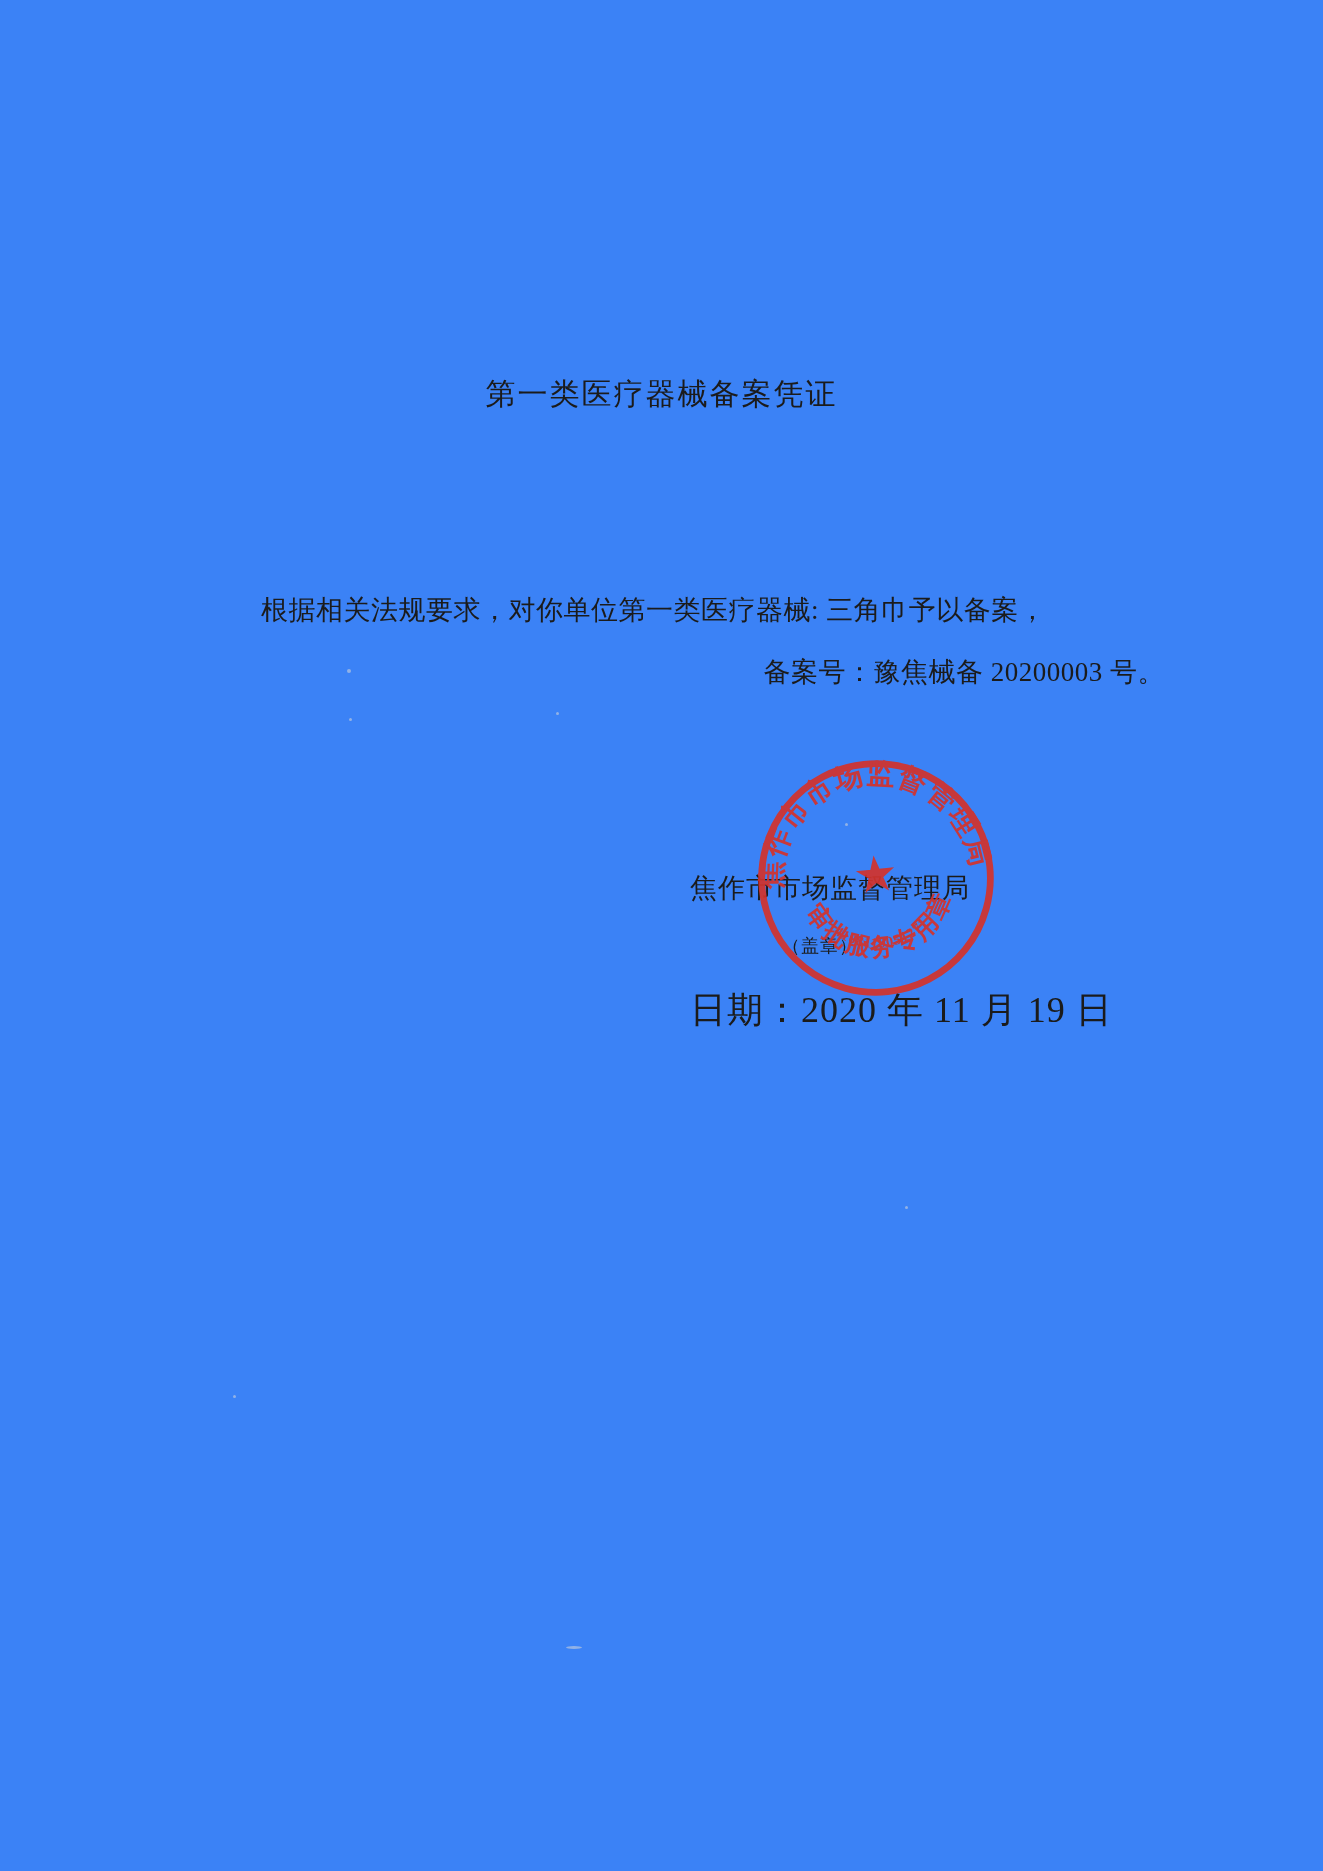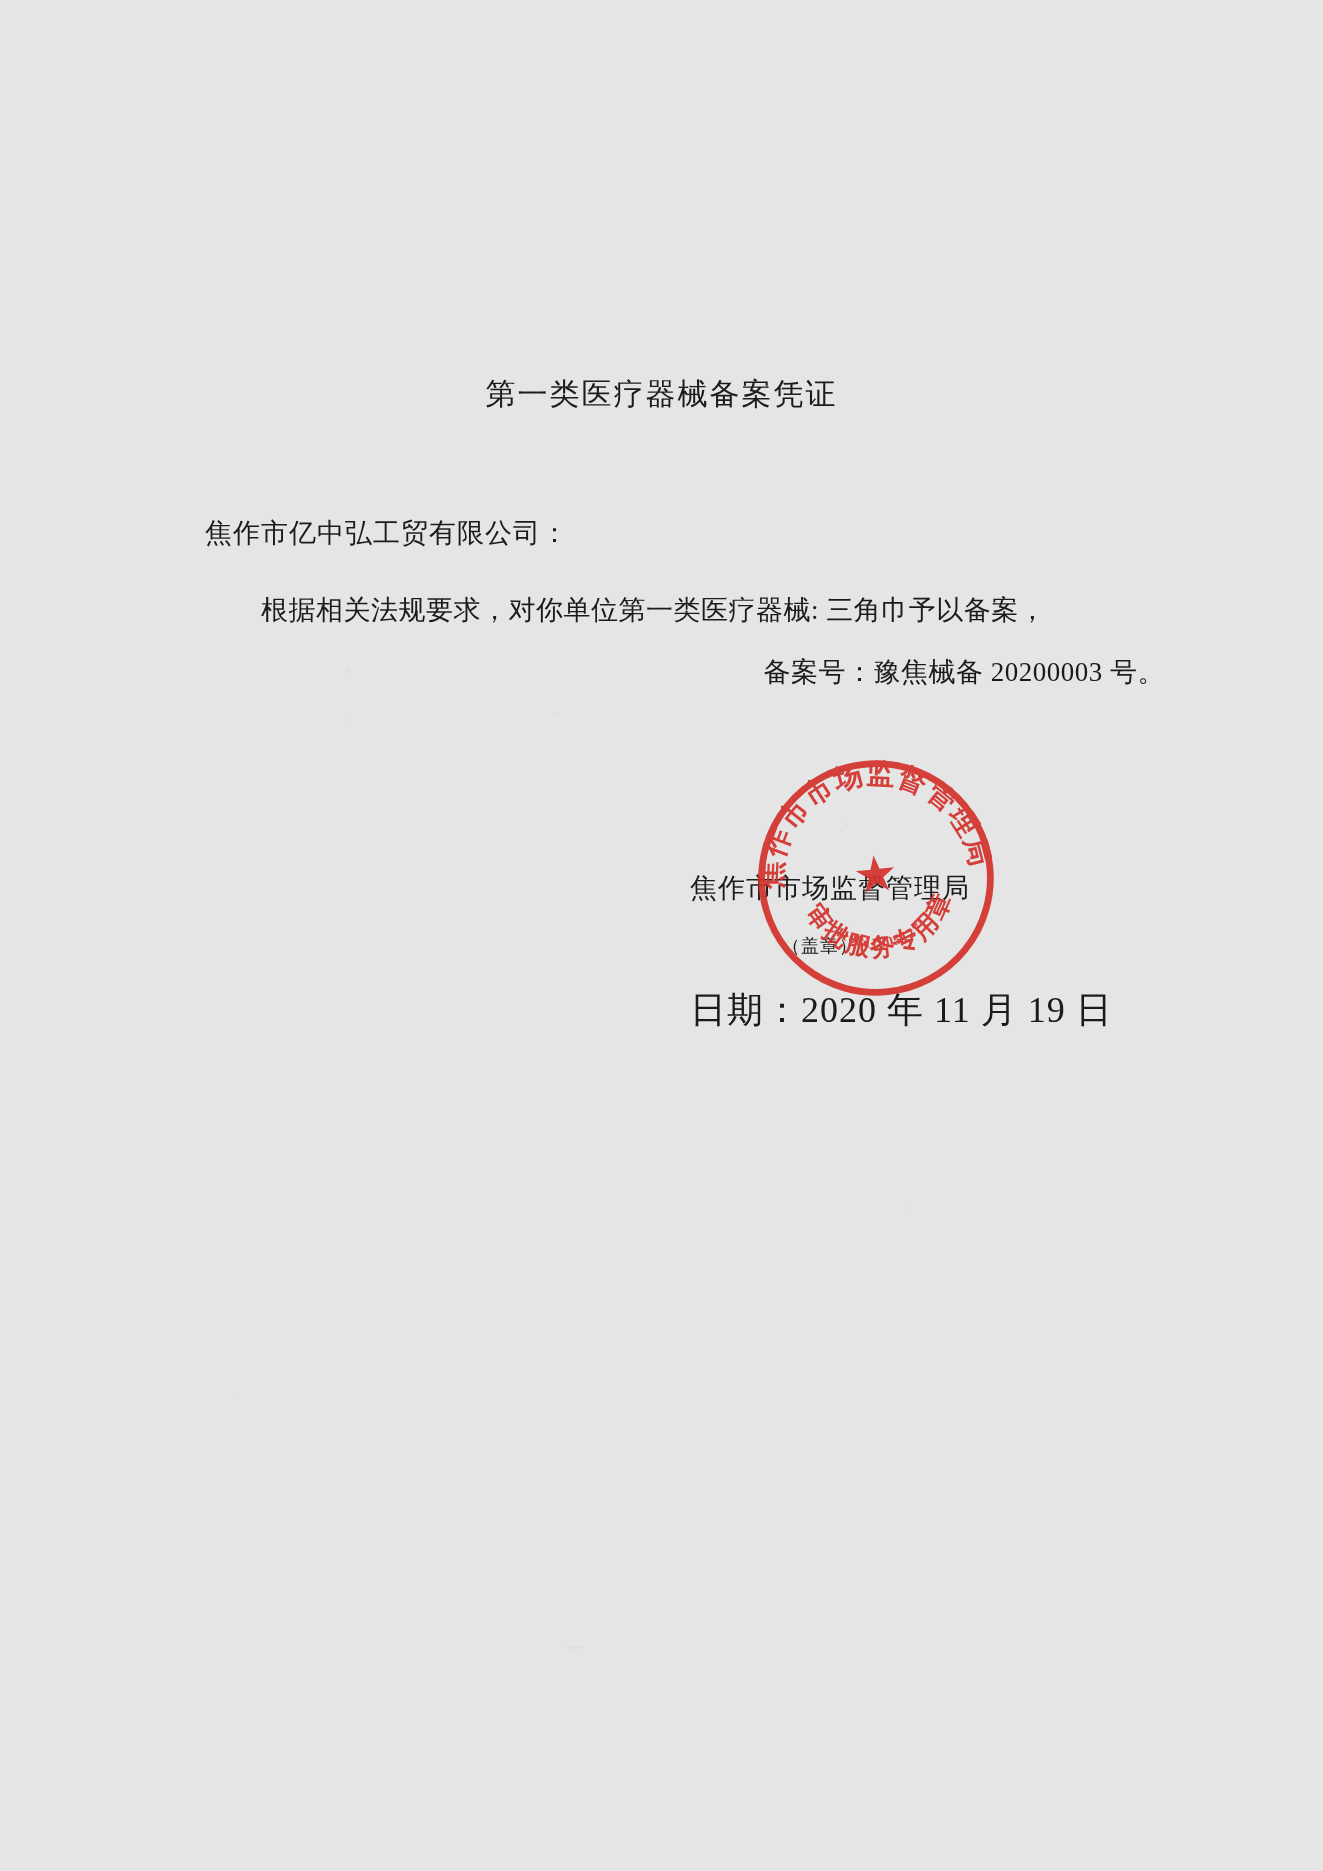--- a/index.html
+++ b/index.html
@@ -8,21 +8,21 @@
     background: #ffffff;
   }
   body {
     font-family: "Liberation Serif", "DejaVu Serif", serif;
   }
   .page {
     position: relative;
     width: 1323px;
     height: 1871px;
     margin: 0 auto;
-    background: #e5e5e5;
+    background: #3b82f6;
     overflow: hidden;
   }
   
   .speck {
     position: absolute;
     background: #d9d9d9;
     border-radius: 50%;
     opacity: .55;
   }
   .doc-title {
@@ -117,21 +117,20 @@
   <div class="speck" style="left:347px;top:669px;width:4px;height:4px;"></div>
   <div class="speck" style="left:349px;top:718px;width:3px;height:3px;"></div>
   <div class="speck" style="left:556px;top:712px;width:3px;height:3px;"></div>
   <div class="speck" style="left:845px;top:823px;width:3px;height:3px;"></div>
   <div class="speck" style="left:566px;top:1646px;width:16px;height:3px;"></div>
   <div class="speck" style="left:905px;top:1206px;width:3px;height:3px;"></div>
   <div class="speck" style="left:233px;top:1395px;width:3px;height:3px;"></div>
 
   <div class="doc-title">第一类医疗器械备案凭证</div>
 
-  <div class="addressee">焦作市亿中弘工贸有限公司：</div>
 
   <div class="body-line-1">根据相关法规要求，对你单位第一类医疗器械: 三角巾予以备案，</div>
 
   <div class="body-line-2">备案号：豫焦械备 20200003 号。</div>
 
   <div class="sign-block">
     <div class="sign-org">焦作市市场监督管理局</div>
     <div class="sign-seal-note">（盖章）</div>
     <div class="sign-date">日期：2020 年 11 月 19 日</div>
   </div>

